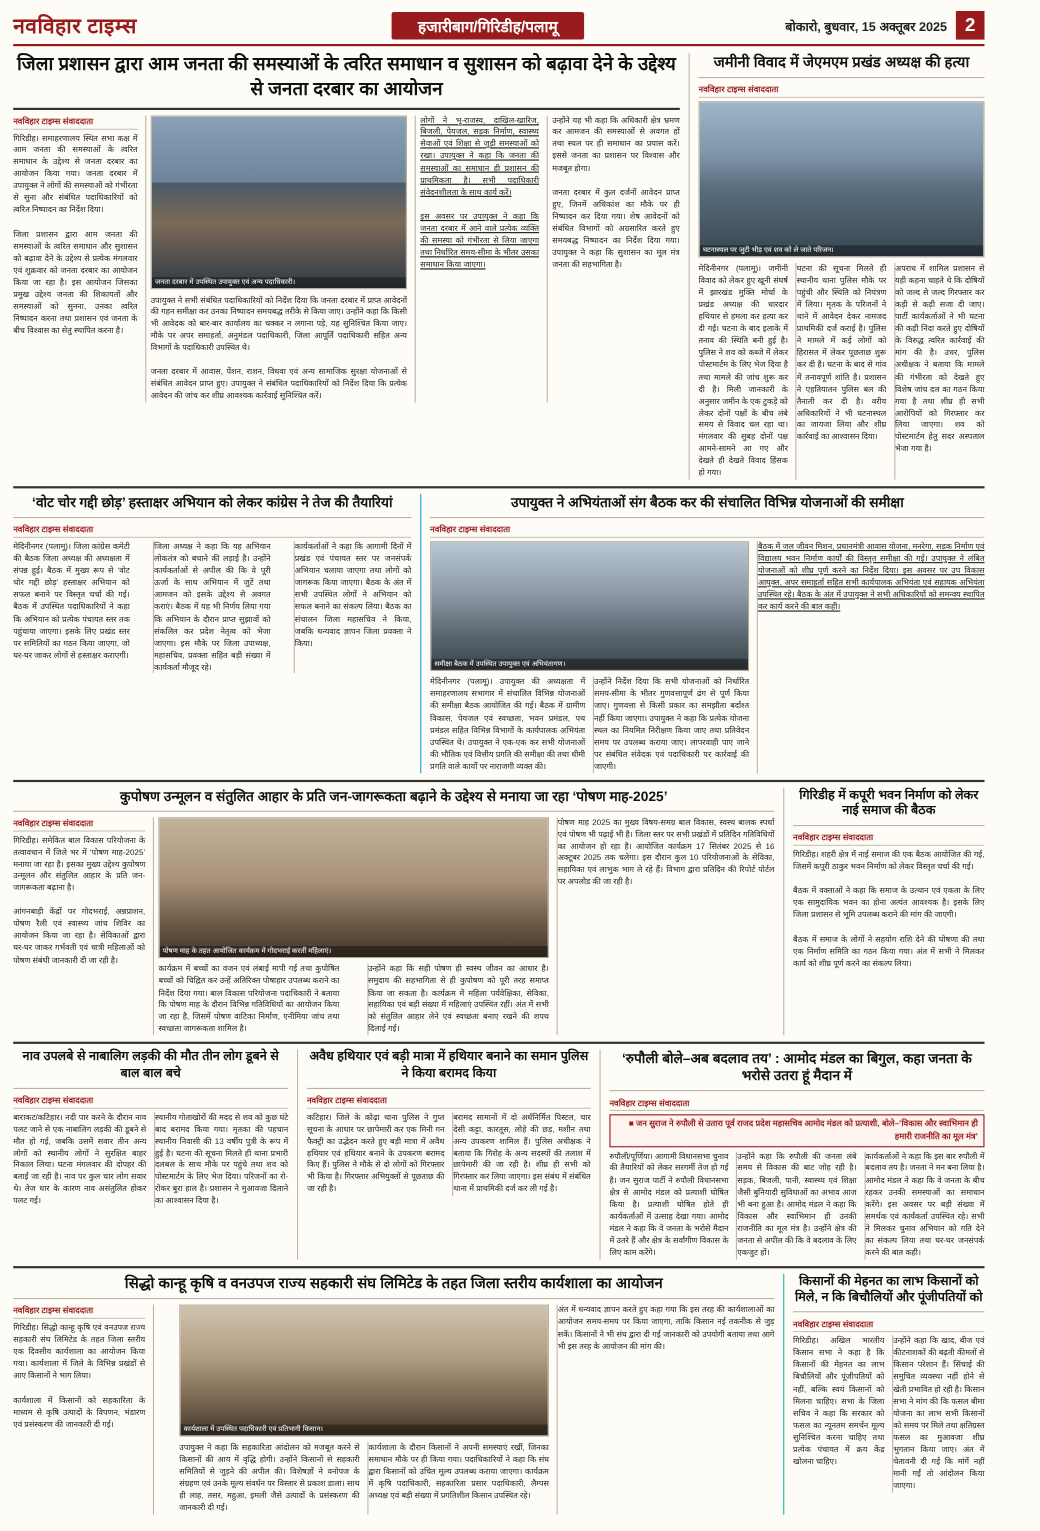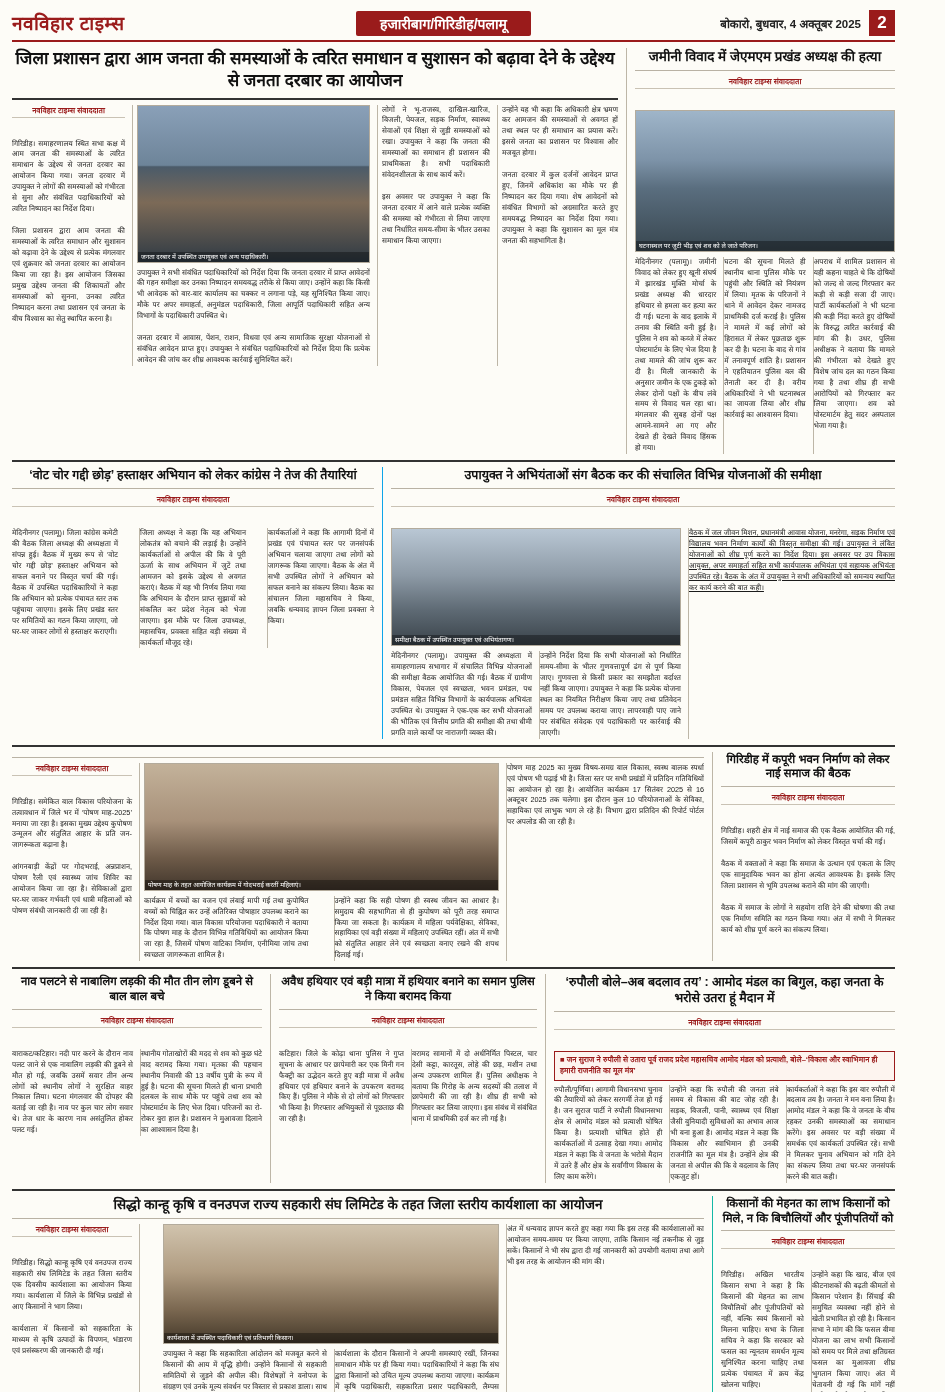--- a/index.html
+++ b/index.html
@@ -55,22 +55,22 @@
 
   
   .rule { border-top: 1px solid #b9b2a4; margin: 5px 0; }
   .rule-thick { border-top: 2px solid #333; margin: 6px 0 5px; }
   .headline {
     font-weight: bold; color: #111; line-height: 1.28;
     text-align: center;
   }
   .byline {
     font-size: 7.6px; font-weight: bold; color:#9a1b1b;
-    text-align:center; border-bottom: 1px solid #c9c2b4;
-    padding-bottom: 2px; margin-bottom: 21px;
+    text-align:left; border-bottom: 1px solid #c9c2b4;
+    padding-bottom: 2px; margin-bottom: 3px;
   }
   .body-txt {
     font-size: 7.3px; line-height: 1.5; text-align: justify;
     color: #1b1b1b; hyphens: auto;
   }
   .photo {
     background: #cfc8ba; position: relative; overflow:hidden;
     border: 1px solid #b3ab9c;
   }
   .photo .cap {
@@ -91,38 +91,38 @@
   .sec { margin-bottom: 6px; }
   .two-col { display: flex; }
   .hl-1 { font-size: 17px; }
   .hl-3 { font-size: 13.5px; }
   .hl-4 { font-size: 12.5px; }
   .hl-5 { font-size: 11.5px; }
 
   .kicker-box {
     border: 1px solid #9a1b1b; background:#fdf4ef;
     font-size: 7.6px; font-weight: bold; color:#9a1b1b;
-    padding: 3px 5px; line-height:1.4; text-align:left;
+    padding: 3px 5px; line-height:1.4; text-align:right;
     margin-bottom: 4px;
   }
 </style>
 </head>
 <body>
 
 <div class="page">
 
   <div class="masthead">
     <div class="mast-left">
       <span class="mast-title">नवविहार टाइम्स</span>
     </div>
     <div class="mast-center">
       <span class="mast-edition">हजारीबाग/गिरिडीह/पलामू</span>
     </div>
     <div class="mast-right">
-      <span class="mast-date">बोकारो,  बुधवार, 4 अक्तूबर 2025</span>
+      <span class="mast-date">बोकारो,  बुधवार, 15 अक्तूबर 2025</span>
       <span class="page-num">2</span>
     </div>
   </div>
 
   <div class="two-col sec">
 
     <div style="flex:0 0 614px; padding-right:8px;">
       <div class="headline hl-1">जिला प्रशासन द्वारा आम जनता की समस्याओं के त्वरित समाधान व सुशासन को बढ़ावा देने के उद्देश्य से  जनता दरबार का आयोजन</div>
       <div class="rule-thick"></div>
       <div style="display:flex;">
@@ -133,21 +133,21 @@
 जिला प्रशासन द्वारा आम जनता की समस्याओं के त्वरित समाधान और सुशासन को बढ़ावा देने के उद्देश्य से प्रत्येक मंगलवार एवं शुक्रवार को जनता दरबार का आयोजन किया जा रहा है। इस आयोजन जिसका प्रमुख उद्देश्य जनता की शिकायतों और समस्याओं को सुनना, उनका त्वरित निष्पादन करना तथा प्रशासन एवं जनता के बीच विश्वास का सेतु स्थापित करना है।</div>
         </div>
         <div style="flex:0 0 245px; padding-right:7px;" class="vsep">
           <div class="photo ph-a" style="height:158px; margin:0 0 5px 4px;">
             <div class="cap">जनता दरबार में उपस्थित उपायुक्त एवं अन्य पदाधिकारी।</div>
           </div>
           <div class="body-txt" style="padding-left:4px; white-space:pre-line;">उपायुक्त ने सभी संबंधित पदाधिकारियों को निर्देश दिया कि जनता दरबार में प्राप्त आवेदनों की गहन समीक्षा कर उनका निष्पादन समयबद्ध तरीके से किया जाए। उन्होंने कहा कि किसी भी आवेदक को बार-बार कार्यालय का चक्कर न लगाना पड़े, यह सुनिश्चित किया जाए। मौके पर अपर समाहर्ता, अनुमंडल पदाधिकारी, जिला आपूर्ति पदाधिकारी सहित अन्य विभागों के पदाधिकारी उपस्थित थे।
 
 जनता दरबार में आवास, पेंशन, राशन, विधवा एवं अन्य सामाजिक सुरक्षा योजनाओं से संबंधित आवेदन प्राप्त हुए। उपायुक्त ने संबंधित पदाधिकारियों को निर्देश दिया कि प्रत्येक आवेदन की जांच कर शीघ्र आवश्यक कार्रवाई सुनिश्चित करें।</div>
         </div>
-        <div style="flex:0 0 120px; padding-right:7px;" class="vsep">
+        <div style="flex:0 0 120px; padding-right:7px;text-decoration:underline;" class="vsep">
           <div class="body-txt" style="padding-left:4px; white-space:pre-line;">लोगों ने भू-राजस्व, दाखिल-खारिज, बिजली, पेयजल, सड़क निर्माण, स्वास्थ्य सेवाओं एवं शिक्षा से जुड़ी समस्याओं को रखा। उपायुक्त ने कहा कि जनता की समस्याओं का समाधान ही प्रशासन की प्राथमिकता है। सभी पदाधिकारी संवेदनशीलता के साथ कार्य करें।
 
 इस अवसर पर उपायुक्त ने कहा कि जनता दरबार में आने वाले प्रत्येक व्यक्ति की समस्या को गंभीरता से लिया जाएगा तथा निर्धारित समय-सीमा के भीतर उसका समाधान किया जाएगा।</div>
         </div>
         <div style="flex:1;" class="vsep">
           <div class="body-txt" style="padding-left:4px; white-space:pre-line;">उन्होंने यह भी कहा कि अधिकारी क्षेत्र भ्रमण कर आमजन की समस्याओं से अवगत हों तथा स्थल पर ही समाधान का प्रयास करें। इससे जनता का प्रशासन पर विश्वास और मजबूत होगा।
 
 जनता दरबार में कुल दर्जनों आवेदन प्राप्त हुए, जिनमें अधिकांश का मौके पर ही निष्पादन कर दिया गया। शेष आवेदनों को संबंधित विभागों को अग्रसारित करते हुए समयबद्ध निष्पादन का निर्देश दिया गया। उपायुक्त ने कहा कि सुशासन का मूल मंत्र जनता की सहभागिता है।</div>
         </div>
       </div>
@@ -218,20 +218,21 @@
 इस अवसर पर उप विकास आयुक्त, अपर समाहर्ता सहित सभी कार्यपालक अभियंता एवं सहायक अभियंता उपस्थित रहे। बैठक के अंत में उपायुक्त ने सभी अधिकारियों को समन्वय स्थापित कर कार्य करने की बात कही।</div>
       </div>
     </div>
   </div>
 
   <div class="rule-thick"></div>
 
   <div class="two-col sec">
 
     <div style="flex:0 0 700px; padding-right:8px;">
+      <div class="headline hl-4">कुपोषण उन्मूलन व संतुलित आहार के प्रति जन-जागरूकता बढ़ाने के उद्देश्य से मनाया जा रहा ‘पोषण माह-2025’</div>
       <div class="rule"></div>
       <div style="display:flex; gap:7px;">
         <div style="flex:0 0 120px;">
           <div class="byline">नवविहार टाइम्स संवाददाता</div>
           <div class="body-txt" style="white-space:pre-line;">गिरिडीह। समेकित बाल विकास परियोजना के तत्वावधान में जिले भर में ‘पोषण माह-2025’ मनाया जा रहा है। इसका मुख्य उद्देश्य कुपोषण उन्मूलन और संतुलित आहार के प्रति जन-जागरूकता बढ़ाना है।
 
 आंगनबाड़ी केंद्रों पर गोदभराई, अन्नप्राशन, पोषण रैली एवं स्वास्थ्य जांच शिविर का आयोजन किया जा रहा है। सेविकाओं द्वारा घर-घर जाकर गर्भवती एवं धात्री महिलाओं को पोषण संबंधी जानकारी दी जा रही है।</div>
         </div>
         <div style="flex:0 0 360px;" class="vsep">
           <div class="photo ph-d" style="height:128px; margin:0 0 5px 4px;">
@@ -262,21 +263,21 @@
 
 बैठक में समाज के लोगों ने सहयोग राशि देने की घोषणा की तथा एक निर्माण समिति का गठन किया गया। अंत में सभी ने मिलकर कार्य को शीघ्र पूर्ण करने का संकल्प लिया।</div>
     </div>
   </div>
 
   <div class="rule-thick"></div>
 
   <div class="two-col sec">
 
     <div style="flex:0 0 258px; padding-right:8px;">
-      <div class="headline hl-5">नाव पलटने से नाबालिग लड़की की मौत तीन लोग डूबने से बाल बाल बचे</div>
+      <div class="headline hl-5">नाव उपलबे से नाबालिग लड़की की मौत तीन लोग डूबने से बाल बाल बचे</div>
       <div class="rule"></div>
       <div class="byline">नवविहार टाइम्स संवाददाता</div>
       <div style="display:flex; gap:7px;">
         <div style="flex:1;" class="body-txt">बाराकट/कटिहार। नदी पार करने के दौरान नाव पलट जाने से एक नाबालिग लड़की की डूबने से मौत हो गई, जबकि उसमें सवार तीन अन्य लोगों को स्थानीय लोगों ने सुरक्षित बाहर निकाल लिया।
 
 घटना मंगलवार की दोपहर की बताई जा रही है। नाव पर कुल चार लोग सवार थे। तेज धार के कारण नाव असंतुलित होकर पलट गई।</div>
         <div style="flex:1;" class="body-txt vsep">स्थानीय गोताखोरों की मदद से शव को कुछ घंटे बाद बरामद किया गया। मृतका की पहचान स्थानीय निवासी की 13 वर्षीय पुत्री के रूप में हुई है।
 
 घटना की सूचना मिलते ही थाना प्रभारी दलबल के साथ मौके पर पहुंचे तथा शव को पोस्टमार्टम के लिए भेज दिया। परिजनों का रो-रोकर बुरा हाल है। प्रशासन ने मुआवजा दिलाने का आश्वासन दिया है।</div>
       </div>

